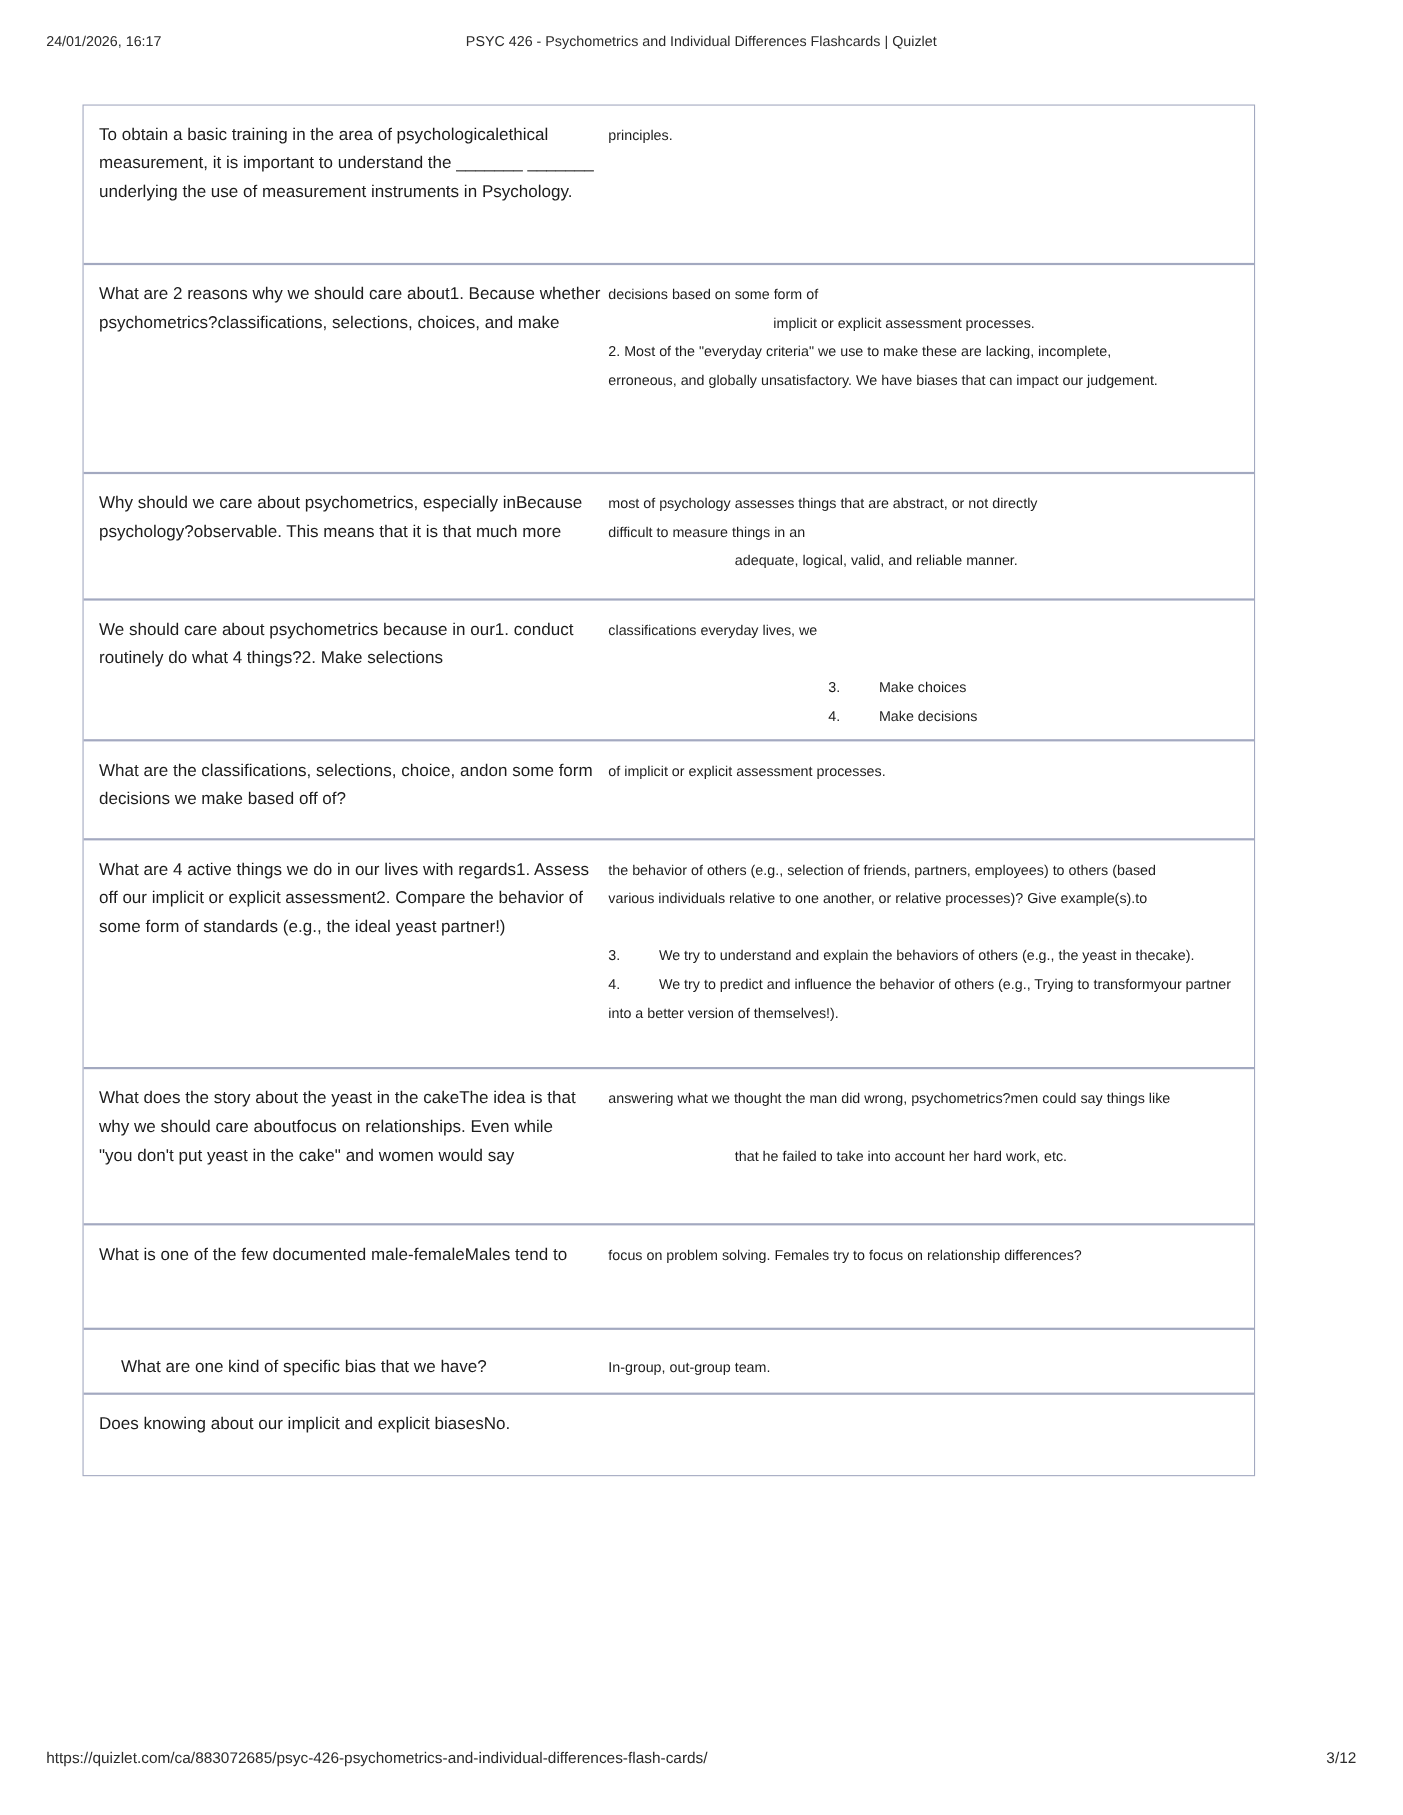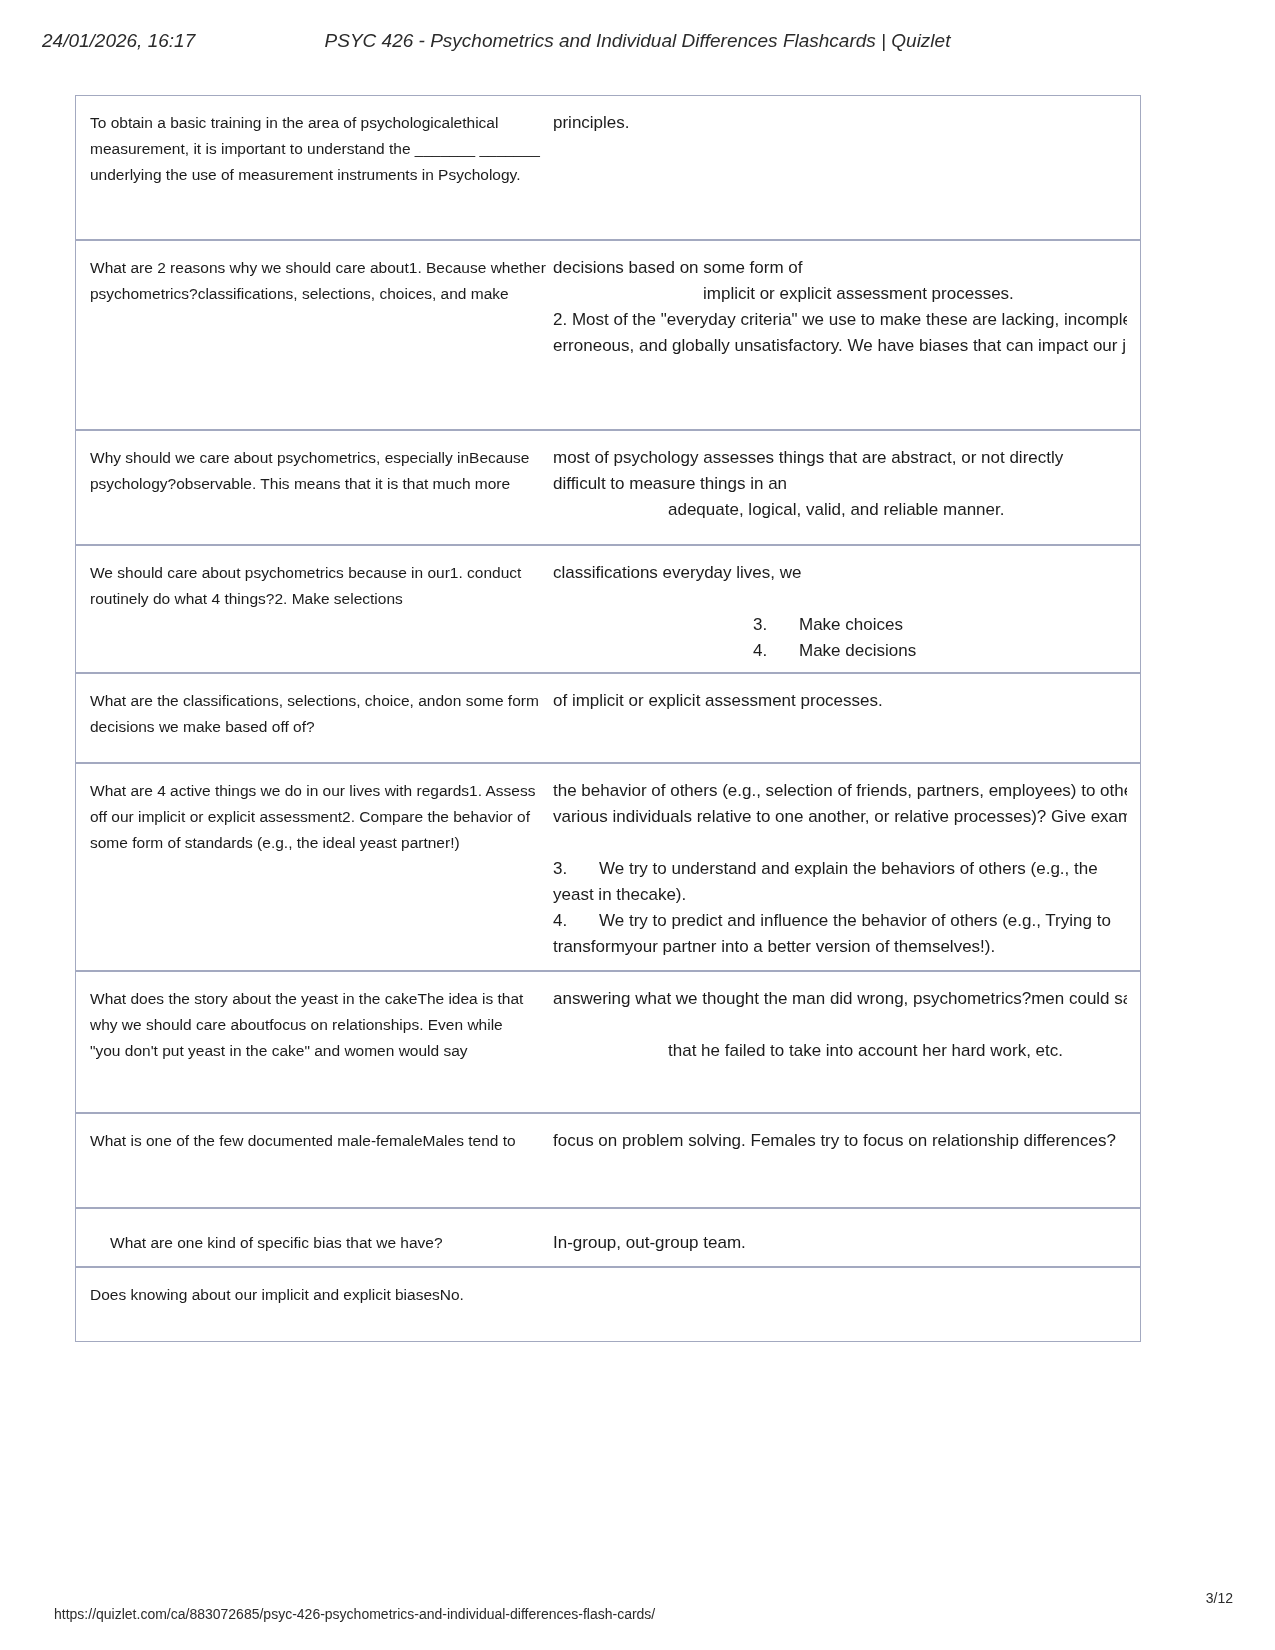--- a/index.html
+++ b/index.html
@@ -16,23 +16,22 @@
     overflow: hidden;
   }
 
   
   .page-header {
     position: absolute;
     top: 30px;
     left: 0;
     width: 1275px;
     height: 22px;
-    font-size: 19px;
+    font-size: 13px;
     color: #2b2b2b;
-    font-style: italic;
   }
   .hdr-date {
     position: absolute;
     left: 42px;
     top: 0;
     white-space: nowrap;
   }
   .hdr-title {
     position: absolute;
     left: 0;
@@ -48,23 +47,22 @@
     top: 1590px;
     left: 0;
     width: 1275px;
     height: 22px;
     font-size: 14px;
     color: #2b2b2b;
   }
   .ftr-url {
     position: absolute;
     left: 42px;
-    top: 16px;
-    white-space: nowrap;
-    margin-left: 12px;
+    top: 0;
+    white-space: nowrap;
   }
   .ftr-page {
     position: absolute;
     right: 42px;
     top: 0;
     white-space: nowrap;
   }
 
   
   .cards-table {
@@ -99,21 +97,21 @@
     top: 14px;
     width: 455px;
     font-size: 15.5px;
     line-height: 26px;
     color: #1c1c1c;
   }
   .def-col {
     margin-left: 477px;
     width: 580px;
     padding-right: 6px;
-    font-size: 17px;
+    font-size: 13px;
     line-height: 26px;
     color: #1c1c1c;
     box-sizing: border-box;
   }
 
   
   .ln { display: block; white-space: nowrap; }
   .ln-indent-md { display: block; padding-left: 150px; white-space: nowrap; }
   .ln-indent-sm { display: block; padding-left: 115px; white-space: nowrap; }
   .ln-gap { display: block; height: 26px; }

